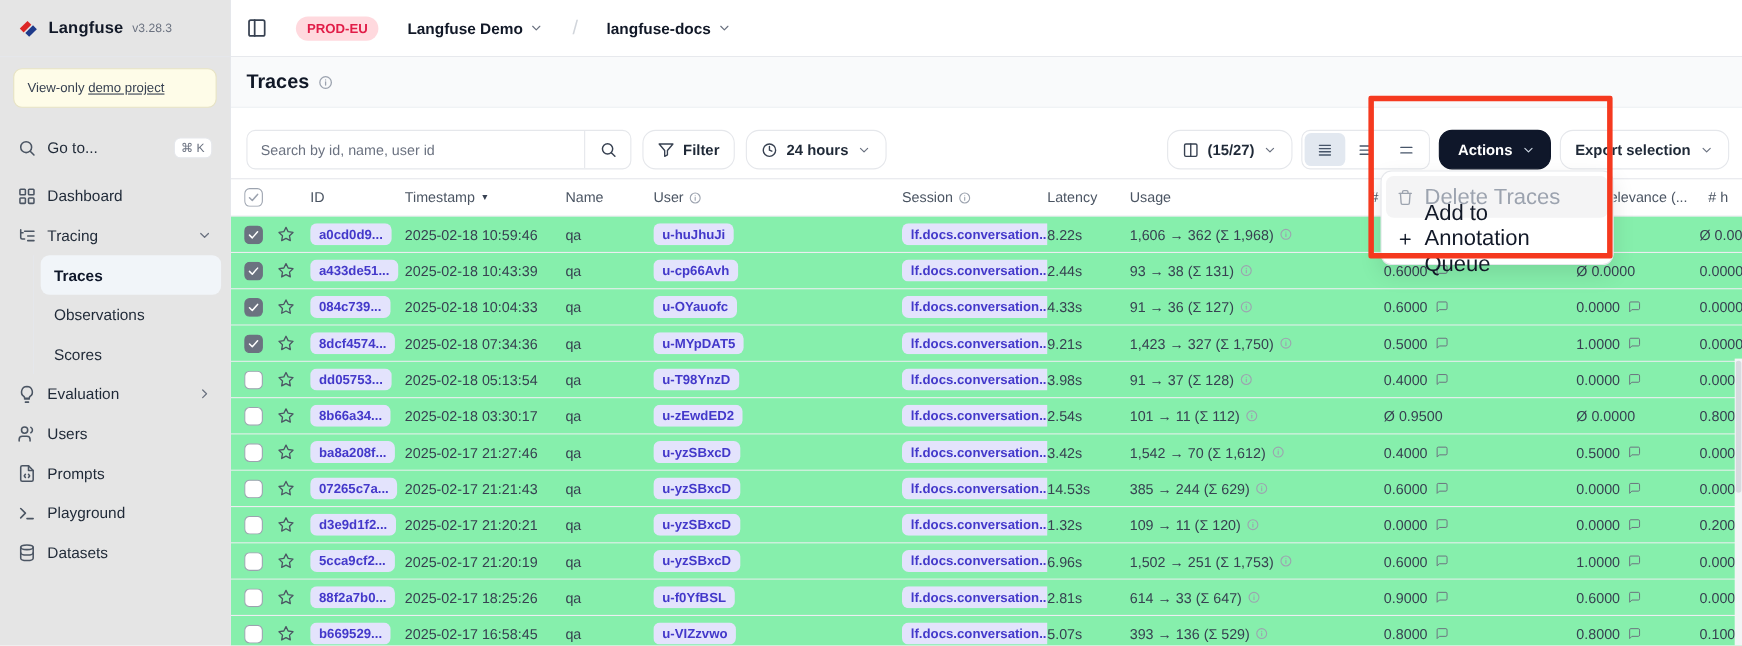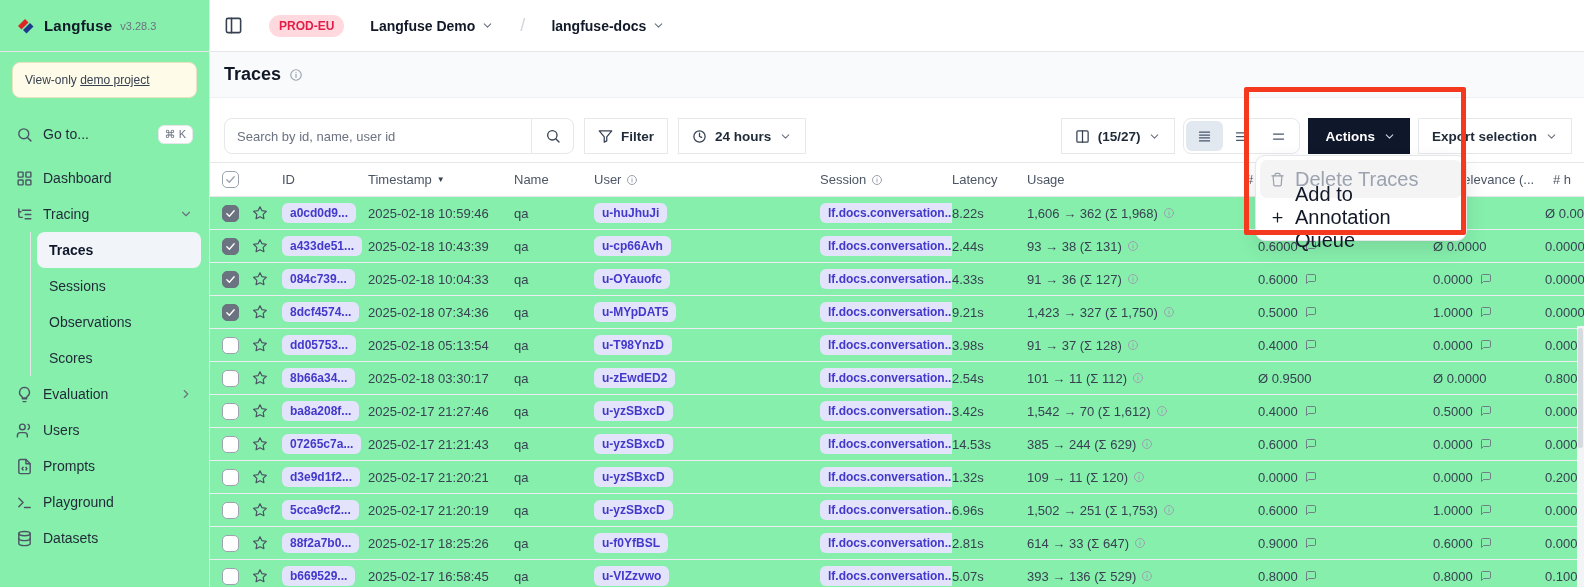--- a/index.html
+++ b/index.html
@@ -5,21 +5,21 @@
   * { margin:0; padding:0; box-sizing:border-box; }
   html,body { background:#e9e9e9; }
   .screen {
     position:relative; width:1584px; height:587px; overflow:hidden;
     background:#fff; font-family:"Liberation Sans", sans-serif; color:#1f2937;
   }
   svg { display:block; }
   .ic { stroke:currentColor; fill:none; stroke-width:2; stroke-linecap:round; stroke-linejoin:round; }
 
   
-  .sidebar { position:absolute; left:0; top:0; width:210px; height:100%; background:#86efac; border-right:1px solid #e5e7eb; }
+  .sidebar { position:absolute; left:0; top:0; width:210px; height:100%; background:#e5e5e5; border-right:1px solid #e5e7eb; }
   .brand-row { height:52px; display:flex; align-items:center; gap:8px; padding:0 16px; border-bottom:1px solid #e5e7eb; }
   .brand-name { font-weight:bold; font-size:15px; color:#111827; letter-spacing:.2px; }
   .brand-version { font-size:11px; color:#6b7280; }
   .viewonly { margin:10px 12px; background:#fefce8; border:1px solid #e7e3c3; border-radius:8px; padding:10px 12px; font-size:12px; color:#374151; }
   .viewonly u { text-decoration:underline; cursor:pointer; }
   .nav { padding:8px 8px 0 8px; }
   .nav-item { display:flex; align-items:center; gap:10px; height:36px; padding:0 8px; border-radius:8px; font-size:14px; color:#1f2937; cursor:pointer; }
   .nav-item .ni { color:#4b5563; }
   .nav-item .spacer { flex:1; }
   .kbd { font-size:11px; color:#6b7280; border:1px solid #e5e7eb; border-radius:6px; padding:2px 6px; background:#fff; }
@@ -38,21 +38,21 @@
   .page-head { height:46px; display:flex; align-items:center; gap:8px; padding:0 14px; background:#f9fafb; border-bottom:1px solid #eef0f3; }
   .page-title { font-size:18px; font-weight:bold; color:#111827; }
   .muted-ic { color:#9ca3af; }
 
   
   .toolbar { display:flex; align-items:center; margin:20px 12px 0 14px; height:36px; gap:10px; }
   .searchbox { display:flex; align-items:stretch; width:350px; height:36px; border:1px solid #e5e7eb; border-radius:8px; background:#fff; overflow:hidden; }
   .searchbox input { border:0; outline:0; flex:1; padding:0 12px; font-size:13px; color:#374151; font-family:inherit; background:transparent; }
   .searchbox input::placeholder { color:#6b7280; }
   .search-ic-seg { width:42px; display:flex; align-items:center; justify-content:center; border-left:1px solid #e5e7eb; color:#374151; cursor:pointer; }
-  .btn { display:inline-flex; align-items:center; gap:8px; height:36px; padding:0 13px; border:1px solid #e5e7eb; border-radius:0; background:#fff; font-size:13.5px; font-weight:bold; color:#1f2937; cursor:pointer; white-space:nowrap; }
+  .btn { display:inline-flex; align-items:center; gap:8px; height:36px; padding:0 13px; border:1px solid #e5e7eb; border-radius:12px; background:#fff; font-size:13.5px; font-weight:bold; color:#1f2937; cursor:pointer; white-space:nowrap; }
   .btn .ni { color:#374151; }
   .toolbar-right { margin-left:auto; display:flex; align-items:center; gap:8px; }
   .toggle-group { display:flex; align-items:center; height:36px; border:1px solid #e5e7eb; border-radius:8px; background:#fff; padding:0 2px; }
   .toggle-btn { width:37px; height:30px; display:flex; align-items:center; justify-content:center; border-radius:6px; color:#475569; cursor:pointer; }
   .toggle-btn.selected { background:#e2e8f0; }
   .btn-dark { background:#0f172a; border-color:#0f172a; color:#fff;padding-left:16px; }
   .btn-dark .chev { color:#cbd5e1; }
 
   
   .table { position:absolute; left:0; right:0; top:162px; bottom:0; background:#fff; border-top:1px solid #e5e7eb; overflow:hidden; }
@@ -143,23 +143,20 @@
         <span class="spacer"></span>
         <span class="chev">
             <svg class="ic" width="14" height="14" viewBox="0 0 24 24">
               <polyline points="6 9 12 15 18 9"></polyline>
             </svg>
           </span>
       </div>
       <div class="nav-sub">
         <div class="nav-item active">
             <span>Traces</span>
-          </div>
-        <div class="nav-item">
-            <span>Sessions</span>
           </div>
         <div class="nav-item">
             <span>Observations</span>
           </div>
         <div class="nav-item">
             <span>Scores</span>
           </div>
       </div>
       <div class="nav-item">
         <span class="ni">

